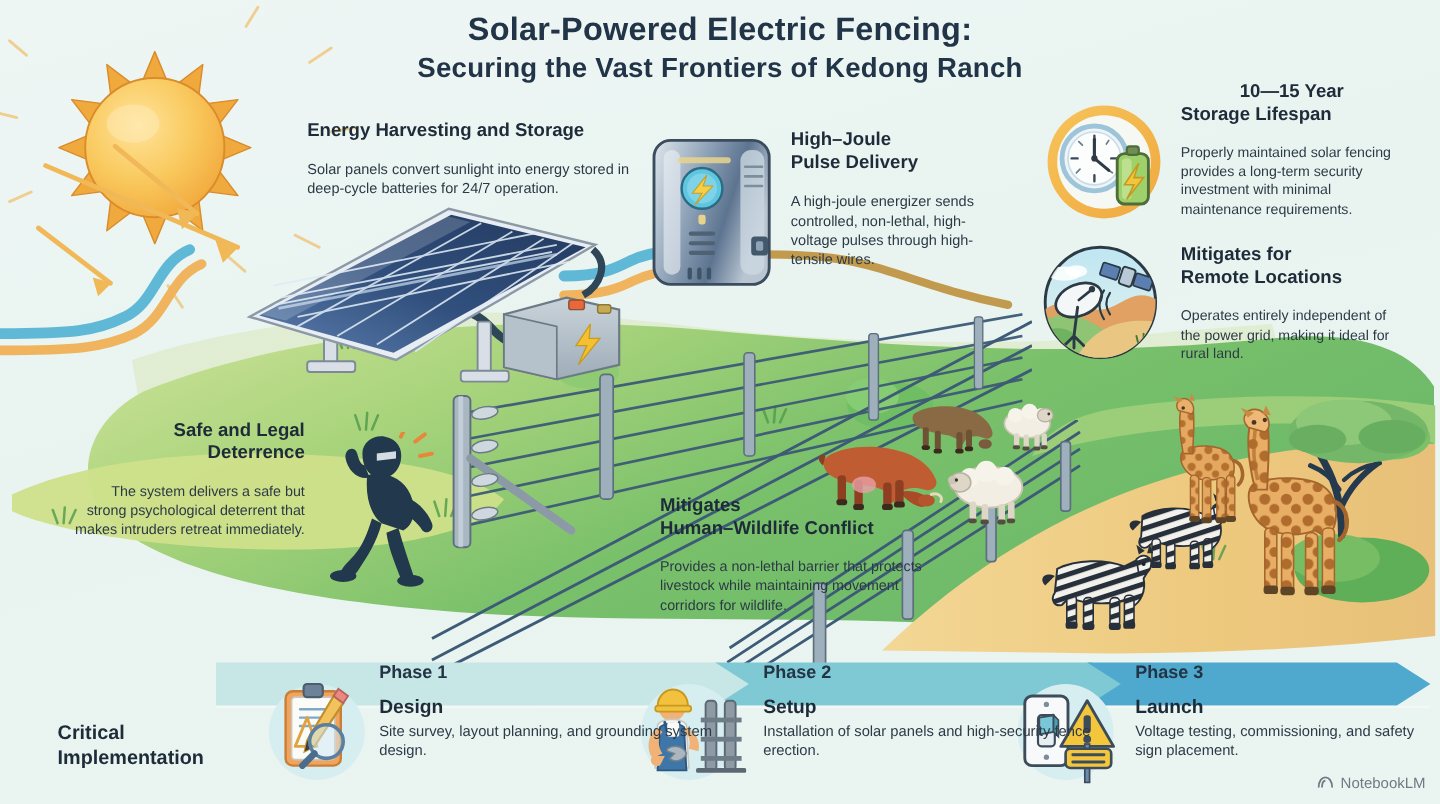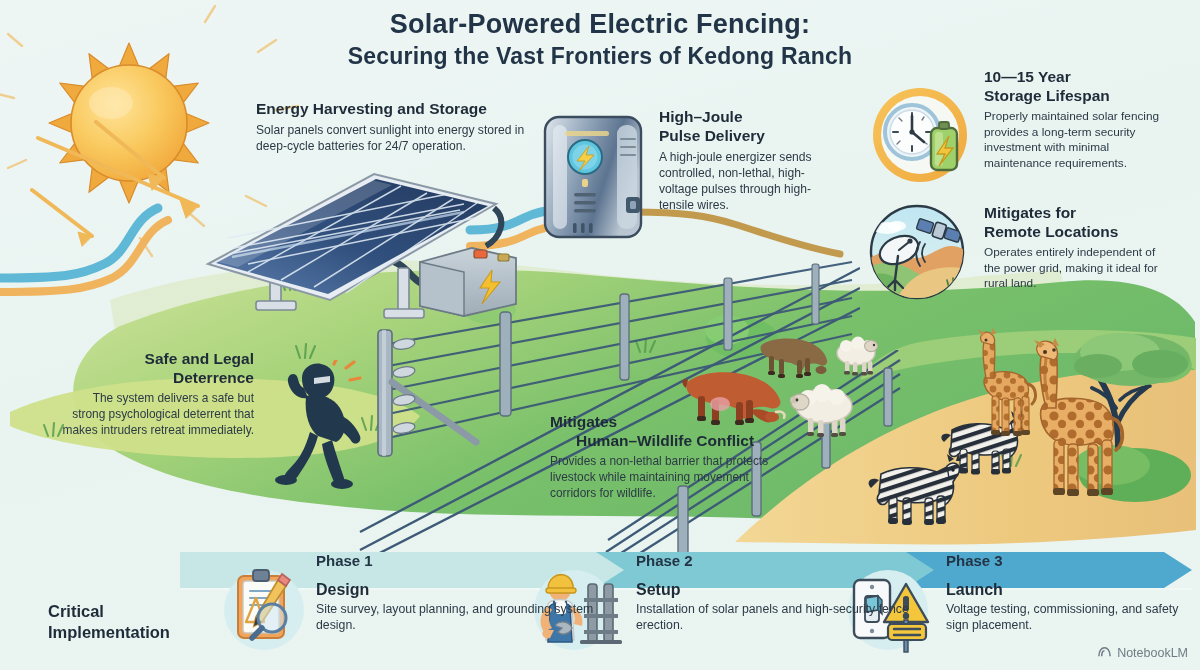--- a/index.html
+++ b/index.html
@@ -16,21 +16,21 @@
   }
 
   
   .title-wrap { position:absolute; left:0; top:8px; width:1200px; text-align:center; z-index:40; }
   .title-1 { font-size:27px; font-weight:bold; color:#223447; letter-spacing:.2px; line-height:1.25; }
   .title-2 { font-size:23px; font-weight:bold; color:#223447; letter-spacing:.2px; line-height:1.3; }
 
   
   .tblock { position:absolute; z-index:35; }
   .tblock .hd { font-weight:bold; color:#1e2b38; line-height:1.22; }
-  .tblock .bd { color:#2c3a46; line-height:1.34; margin-top:3px; }
+  .tblock .bd { color:#2c3a46; line-height:1.34; margin-top:14px; }
 
   
   .art { position:absolute; z-index:10; }
 
   
   .sun { left:34px; top:28px; width:190px; height:190px; }
 
   
   .land { left:0; top:230px; width:1200px; height:320px; z-index:8; }
 
@@ -603,40 +603,40 @@
     <div class="bd" style="font-size:12.1px;">Solar panels convert sunlight into energy stored in deep-cycle batteries for 24/7 operation.</div>
   </div>
 
   <div class="tblock" style="left:659px; top:108px; width:180px;">
     <div class="hd" style="font-size:15.5px;">High–Joule</div>
     <div class="hd" style="font-size:15.5px;">Pulse Delivery</div>
     <div class="bd" style="font-size:12.1px;">A high-joule energizer sends controlled, non-lethal, high-voltage pulses through high-tensile wires.</div>
   </div>
 
   <div class="tblock" style="left:984px; top:68px; width:185px;">
-    <div class="hd" style="font-size:15.5px;">10—15 Year</div>
+    <div class="hd" style="font-size:15.5px;text-align:center;">10—15 Year</div>
     <div class="hd" style="font-size:15.5px;">Storage Lifespan</div>
     <div class="bd" style="font-size:11.8px;">Properly maintained solar fencing provides a long-term security investment with minimal maintenance requirements.</div>
   </div>
 
   <div class="tblock" style="left:984px; top:204px; width:190px;">
     <div class="hd" style="font-size:15.5px;">Mitigates for</div>
     <div class="hd" style="font-size:15.5px;">Remote Locations</div>
     <div class="bd" style="font-size:11.8px;">Operates entirely independent of the power grid, making it ideal for rural land.</div>
   </div>
 
   <div class="tblock" style="left:58px; top:350px; width:196px; text-align:right;">
     <div class="hd" style="font-size:15.5px;">Safe and Legal</div>
     <div class="hd" style="font-size:15.5px;">Deterrence</div>
     <div class="bd" style="font-size:11.9px;">The system delivers a safe but strong psychological deterrent that makes intruders retreat immediately.</div>
   </div>
 
   <div class="tblock" style="left:550px; top:413px; width:230px;">
     <div class="hd" style="font-size:15.5px;">Mitigates</div>
-    <div class="hd" style="font-size:15.5px;text-align:center;">Human–Wildlife Conflict</div>
+    <div class="hd" style="font-size:15.5px;">Human–Wildlife Conflict</div>
     <div class="bd" style="font-size:11.9px;">Provides a non-lethal barrier that protects livestock while maintaining movement corridors for wildlife.</div>
   </div>
 
   <svg class="phasebar" viewBox="0 0 1200 130">
     <path d="M180,12 L600,12 L628,30 L600,48 L180,48 Z" fill="#c7e6e6"></path>
     <path d="M596,12 L910,12 L938,30 L910,48 L596,48 L624,30 Z" fill="#7fc9d4"></path>
     <path d="M906,12 L1164,12 L1192,30 L1164,48 L906,48 L934,30 Z" fill="#4fa9cf"></path>
     <rect x="180" y="48" width="1012" height="2" fill="#ffffff" opacity=".35"></rect>
   </svg>
 

